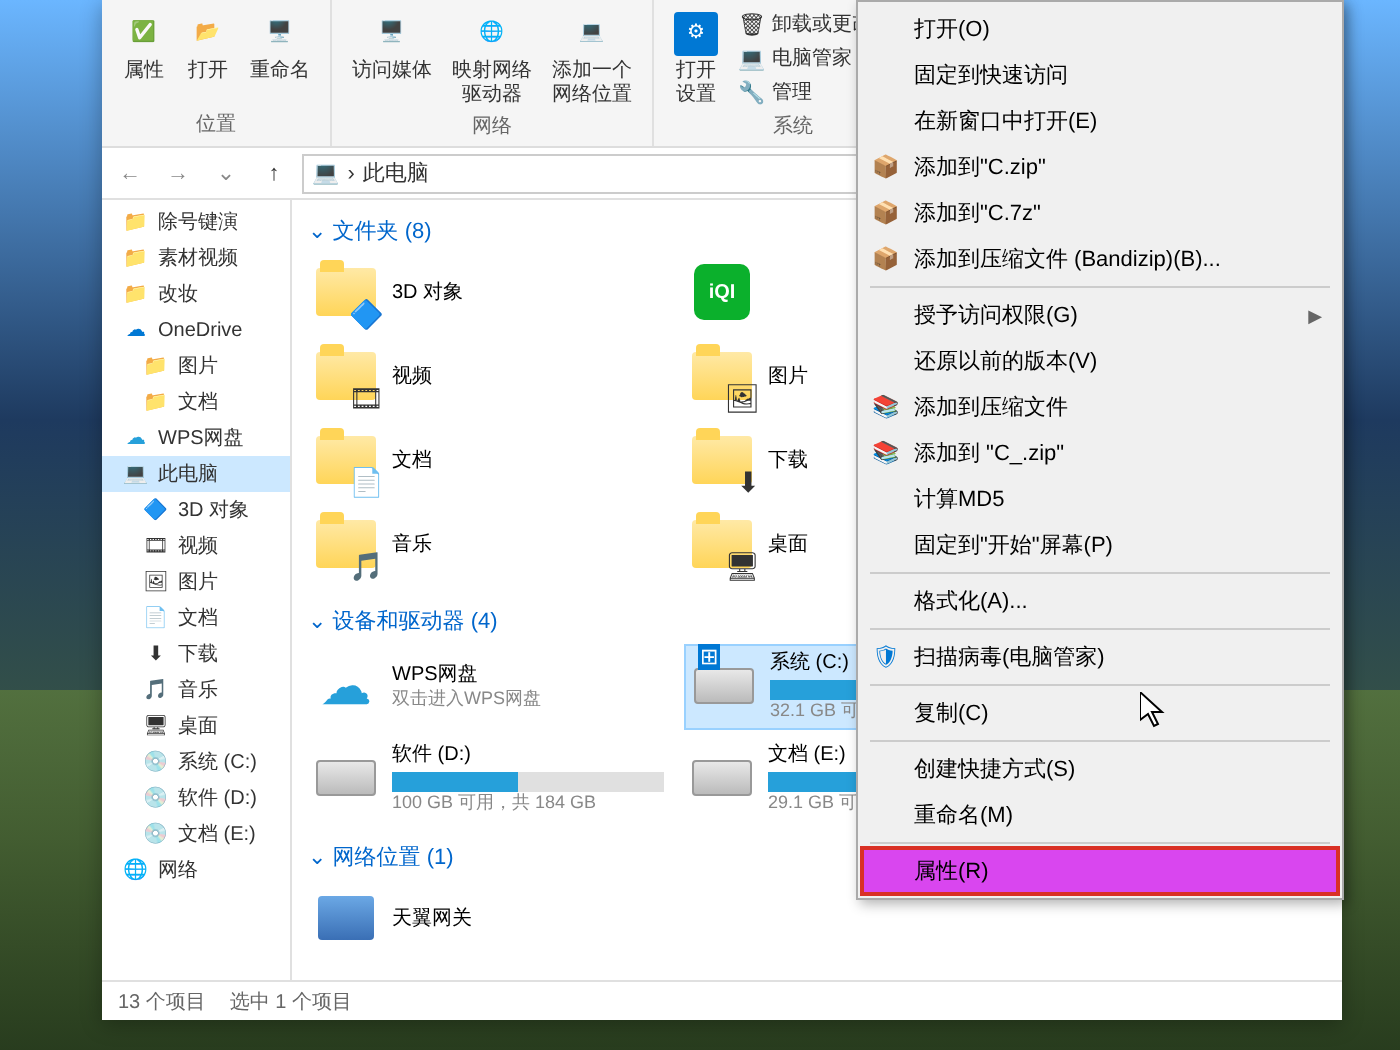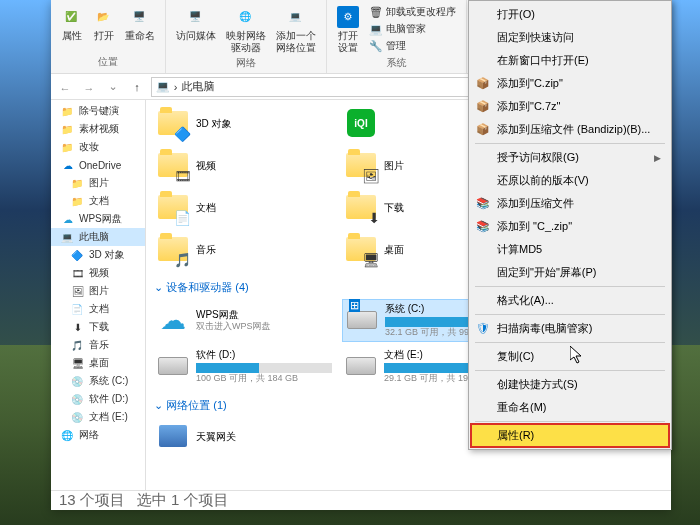--- a/index.html
+++ b/index.html
@@ -31,27 +31,27 @@
 .section-head { color: #0066cc; font-size: 11px; padding: 4px 0; cursor: pointer; }
 .item-grid { display: flex; flex-wrap: wrap; gap: 4px 8px; margin-bottom: 8px; }
 .file-item { width: 180px; display: flex; align-items: center; gap: 6px; padding: 2px; cursor: pointer; }
 .file-item .ficon { width: 34px; height: 34px; display: flex; align-items: center; justify-content: center; position: relative; }
 .file-item .finfo { flex: 1; font-size: 10px; line-height: 1.3; }
 .file-item .fname { color: #000; }
 .file-item .fsub { color: #888; font-size: 9px; }
 .file-item.selected { background: #cce8ff; border: 1px solid #99d1ff; }
 .drive-bar { width: 100%; height: 10px; background: #e0e0e0; margin-top: 2px; position: relative; }
 .drive-fill { height: 100%; background: #26a0da; }
-.status-bar { height: 20px; border-top: 1px solid #e0e0e0; display: flex; align-items: center; padding: 0 8px; font-size: 15px; color: #666; gap: 12px; }
+.status-bar { height: 20px; border-top: 1px solid #e0e0e0; display: flex; align-items: center; padding: 0 8px; font-size: 10px; color: #666; gap: 12px; }
 .folder-icon { width: 30px; height: 24px; background: linear-gradient(180deg, #ffe9a6 0%, #ffd558 100%); border-radius: 2px; position: relative; }
 .folder-icon::before { content: ""; position: absolute; top: -4px; left: 2px; width: 12px; height: 6px; background: #ffd558; border-radius: 2px 2px 0 0; }
 .drive-icon { width: 30px; height: 18px; background: linear-gradient(180deg, #e8e8e8, #bbb); border-radius: 2px; border: 1px solid #999; }
-.context-menu { position: absolute; top: 0; right: 28px; width: 204px; background: #f0f0f0; border: 1px solid #aaa; box-shadow: 2px 2px 6px rgba(0,0,0,0.3); font-size: 11px; padding: 2px; z-index: 100; }
+.context-menu { position: absolute; top: 0; right: 28px; width: 244px; background: #f0f0f0; border: 1px solid #aaa; box-shadow: 2px 2px 6px rgba(0,0,0,0.3); font-size: 11px; padding: 2px; z-index: 100; }
 .ctx-item { display: flex; align-items: center; gap: 8px; padding: 4px 8px 4px 26px; cursor: pointer; position: relative; white-space: nowrap; }
-.ctx-item.highlighted { background: #fde047; outline: 2px solid #d93025; outline-offset: -1px; }
+.ctx-item.highlighted { background: #d946ef; outline: 2px solid #d93025; outline-offset: -1px; }
 .ctx-item .cicon { position: absolute; left: 4px; width: 16px; height: 16px; display: flex; align-items: center; justify-content: center; font-size: 11px; }
 .ctx-item .arrow { margin-left: auto; color: #666; font-size: 9px; }
 .ctx-sep { height: 1px; background: #ccc; margin: 2px 4px; }
 .cursor { position: absolute; top: 346px; right: 116px; width: 14px; height: 18px; z-index: 200; }
 </style>
 </head>
 <body>
 
 <div class="desktop-bg"></div>
 
@@ -214,20 +214,21 @@
           <span class="ico" style="">💿</span>
           <span>文档 (E:)</span>
         </div>
         <div class="sb-item">
           <span class="ico" style="">🌐</span>
           <span>网络</span>
         </div>
       </div>
 
     <div class="main-area">
+      <div class="section-head">⌄ <span>文件夹 (8)</span></div>
       <div class="item-grid" id="folders-grid">
           <div class="file-item">
             <div class="ficon">
               <div class="folder-icon"></div>
               <span style="position:absolute;bottom:-2px;right:-2px;font-size:14px">🔷</span>
             </div>
             <div class="finfo">
               <div class="fname">3D 对象</div>
             </div>
           </div>

